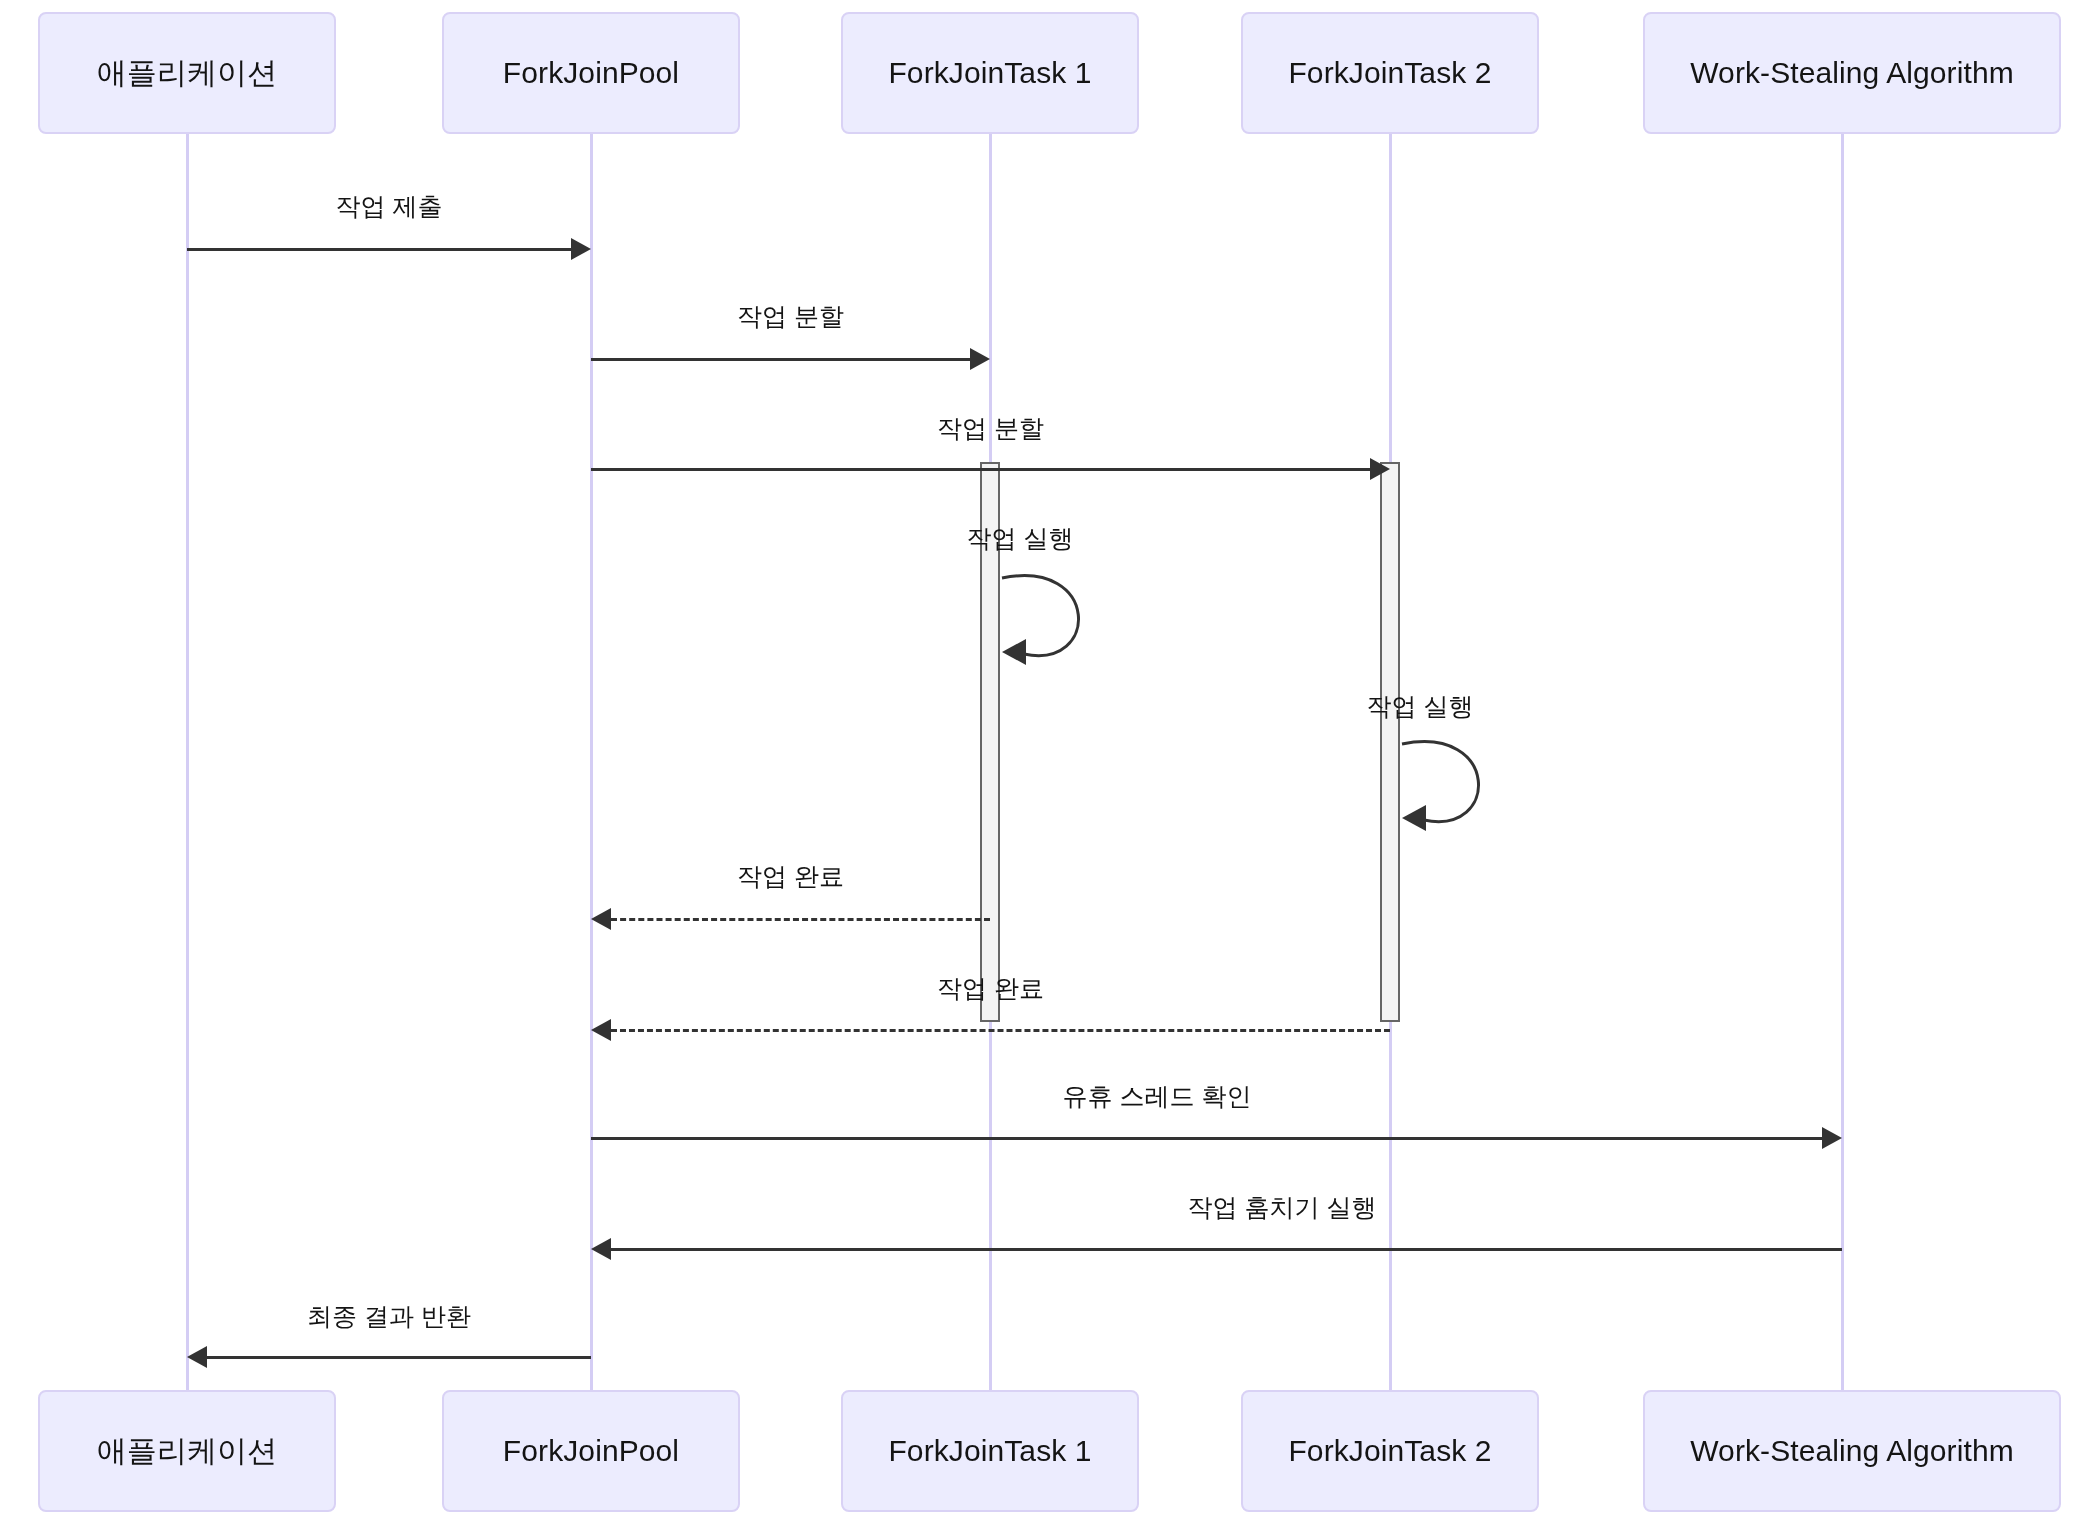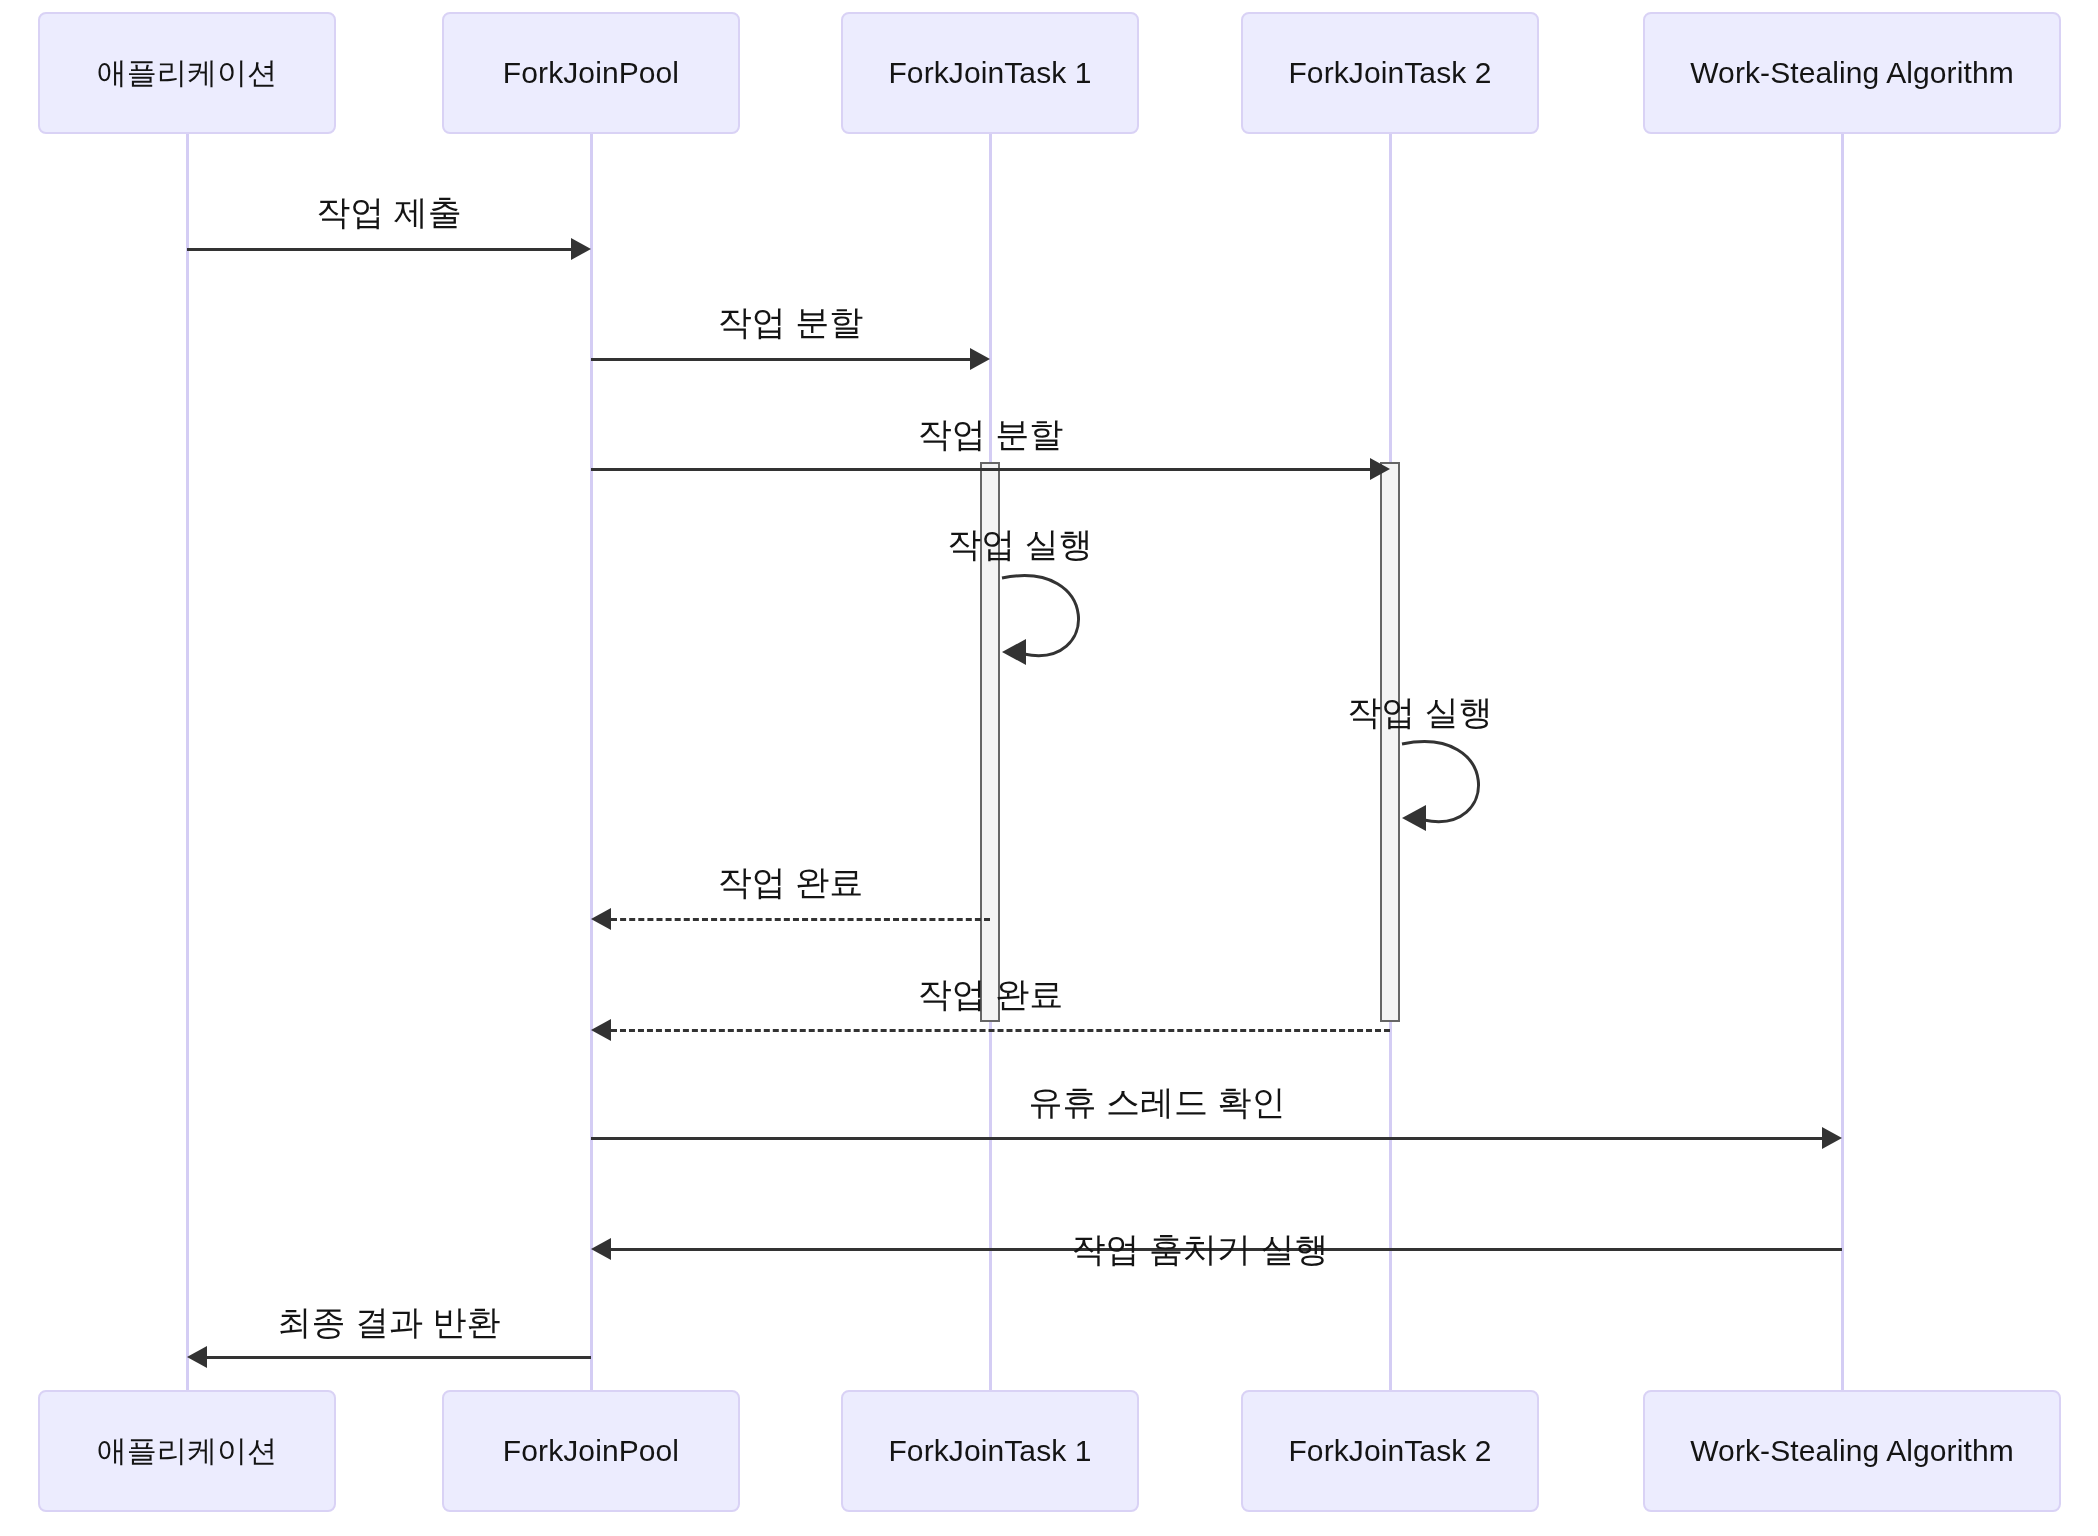--- a/index.html
+++ b/index.html
@@ -63,21 +63,21 @@
     height: 0;
     border-top: 11px solid transparent;
     border-bottom: 11px solid transparent;
   }
   .arrow-right { border-left: 20px solid #333333; }
   .arrow-left  { border-right: 20px solid #333333; }
   
   .msg-label {
     position: absolute;
     color: #141414;
-    font-size: 34px;
+    font-size: 25px;
     white-space: nowrap;
     transform: translateX(-50%);
     text-align: center;
   }
   
   .selfloop {
     position: absolute;
   }
   .selfloop svg { display: block; overflow: visible; }
 </style>
@@ -124,21 +124,21 @@
       <div class="arrow-left" style="top: 908px; left: 591px;"></div>
       <div class="msg-label" style="left: 790.5px; top: 860px;">작업 완료</div>
       <div class="msg-line dashed" style="left: 611px; width: 779px; top: 1029px;"></div>
       <div class="arrow-left" style="top: 1019px; left: 591px;"></div>
       <div class="msg-label" style="left: 990.5px; top: 972px;">작업 완료</div>
       <div class="msg-line" style="left: 591px; width: 1231px; top: 1137px;"></div>
       <div class="arrow-right" style="top: 1127px; left: 1822px;"></div>
       <div class="msg-label" style="left: 1157px; top: 1080px;">유휴 스레드 확인</div>
       <div class="msg-line" style="left: 611px; width: 1231px; top: 1248px;"></div>
       <div class="arrow-left" style="top: 1238px; left: 591px;"></div>
-      <div class="msg-label" style="left: 1200px; top: 1191px; margin-top: 36px;">작업 훔치기 실행</div>
+      <div class="msg-label" style="left: 1282px; top: 1191px;">작업 훔치기 실행</div>
       <div class="msg-line" style="left: 207px; width: 384px; top: 1356px;"></div>
       <div class="arrow-left" style="top: 1346px; left: 187px;"></div>
       <div class="msg-label" style="left: 389px; top: 1300px; text-align: right;">최종 결과 반환</div>
     </div>
   <div id="header-layer">
       <div class="participant" style="left: 38px; width: 298px; top: 12px; height: 122px;">
         <span>애플리케이션</span>
       </div>
       <div class="participant" style="left: 442px; width: 298px; top: 12px; height: 122px;">
         <span>ForkJoinPool</span>

